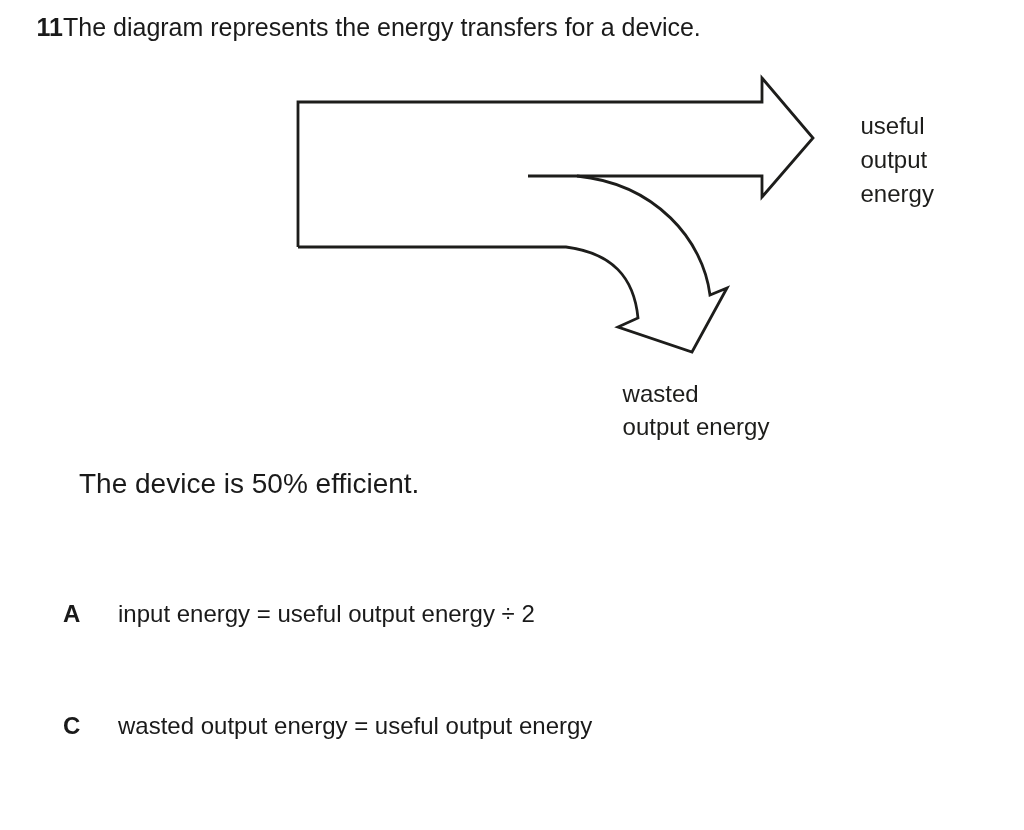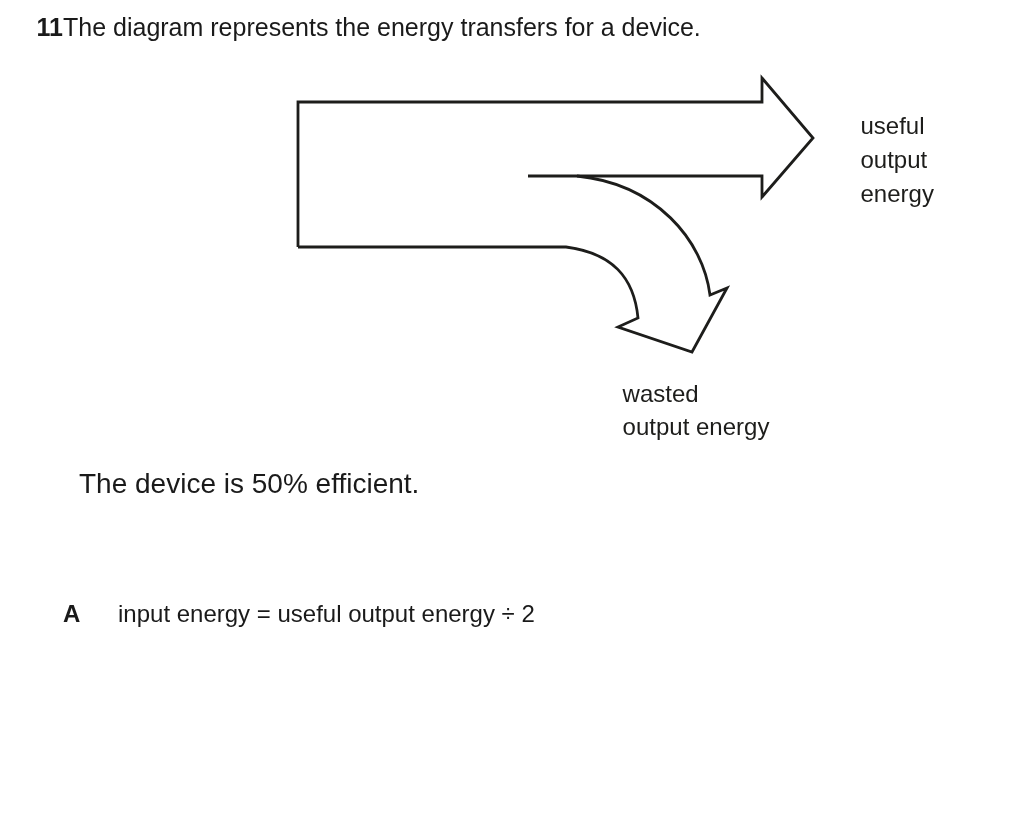--- a/index.html
+++ b/index.html
@@ -98,14 +98,17 @@
 output energy</div>
     <div class="dlabel dlabel-wasted">wasted
 output energy</div>
   </div>
 
   <div class="body-line line-efficiency">The device is 50% efficient.</div>
 
   <div class="option-row opt-a">
     <span class="opt-letter">A</span><span>input energy = useful output energy ÷ 2</span>
   </div>
+  <div class="option-row opt-c">
+    <span class="opt-letter">C</span><span>wasted output energy = useful output energy</span>
+  </div>
 
 </div>
 
 </body></html>

